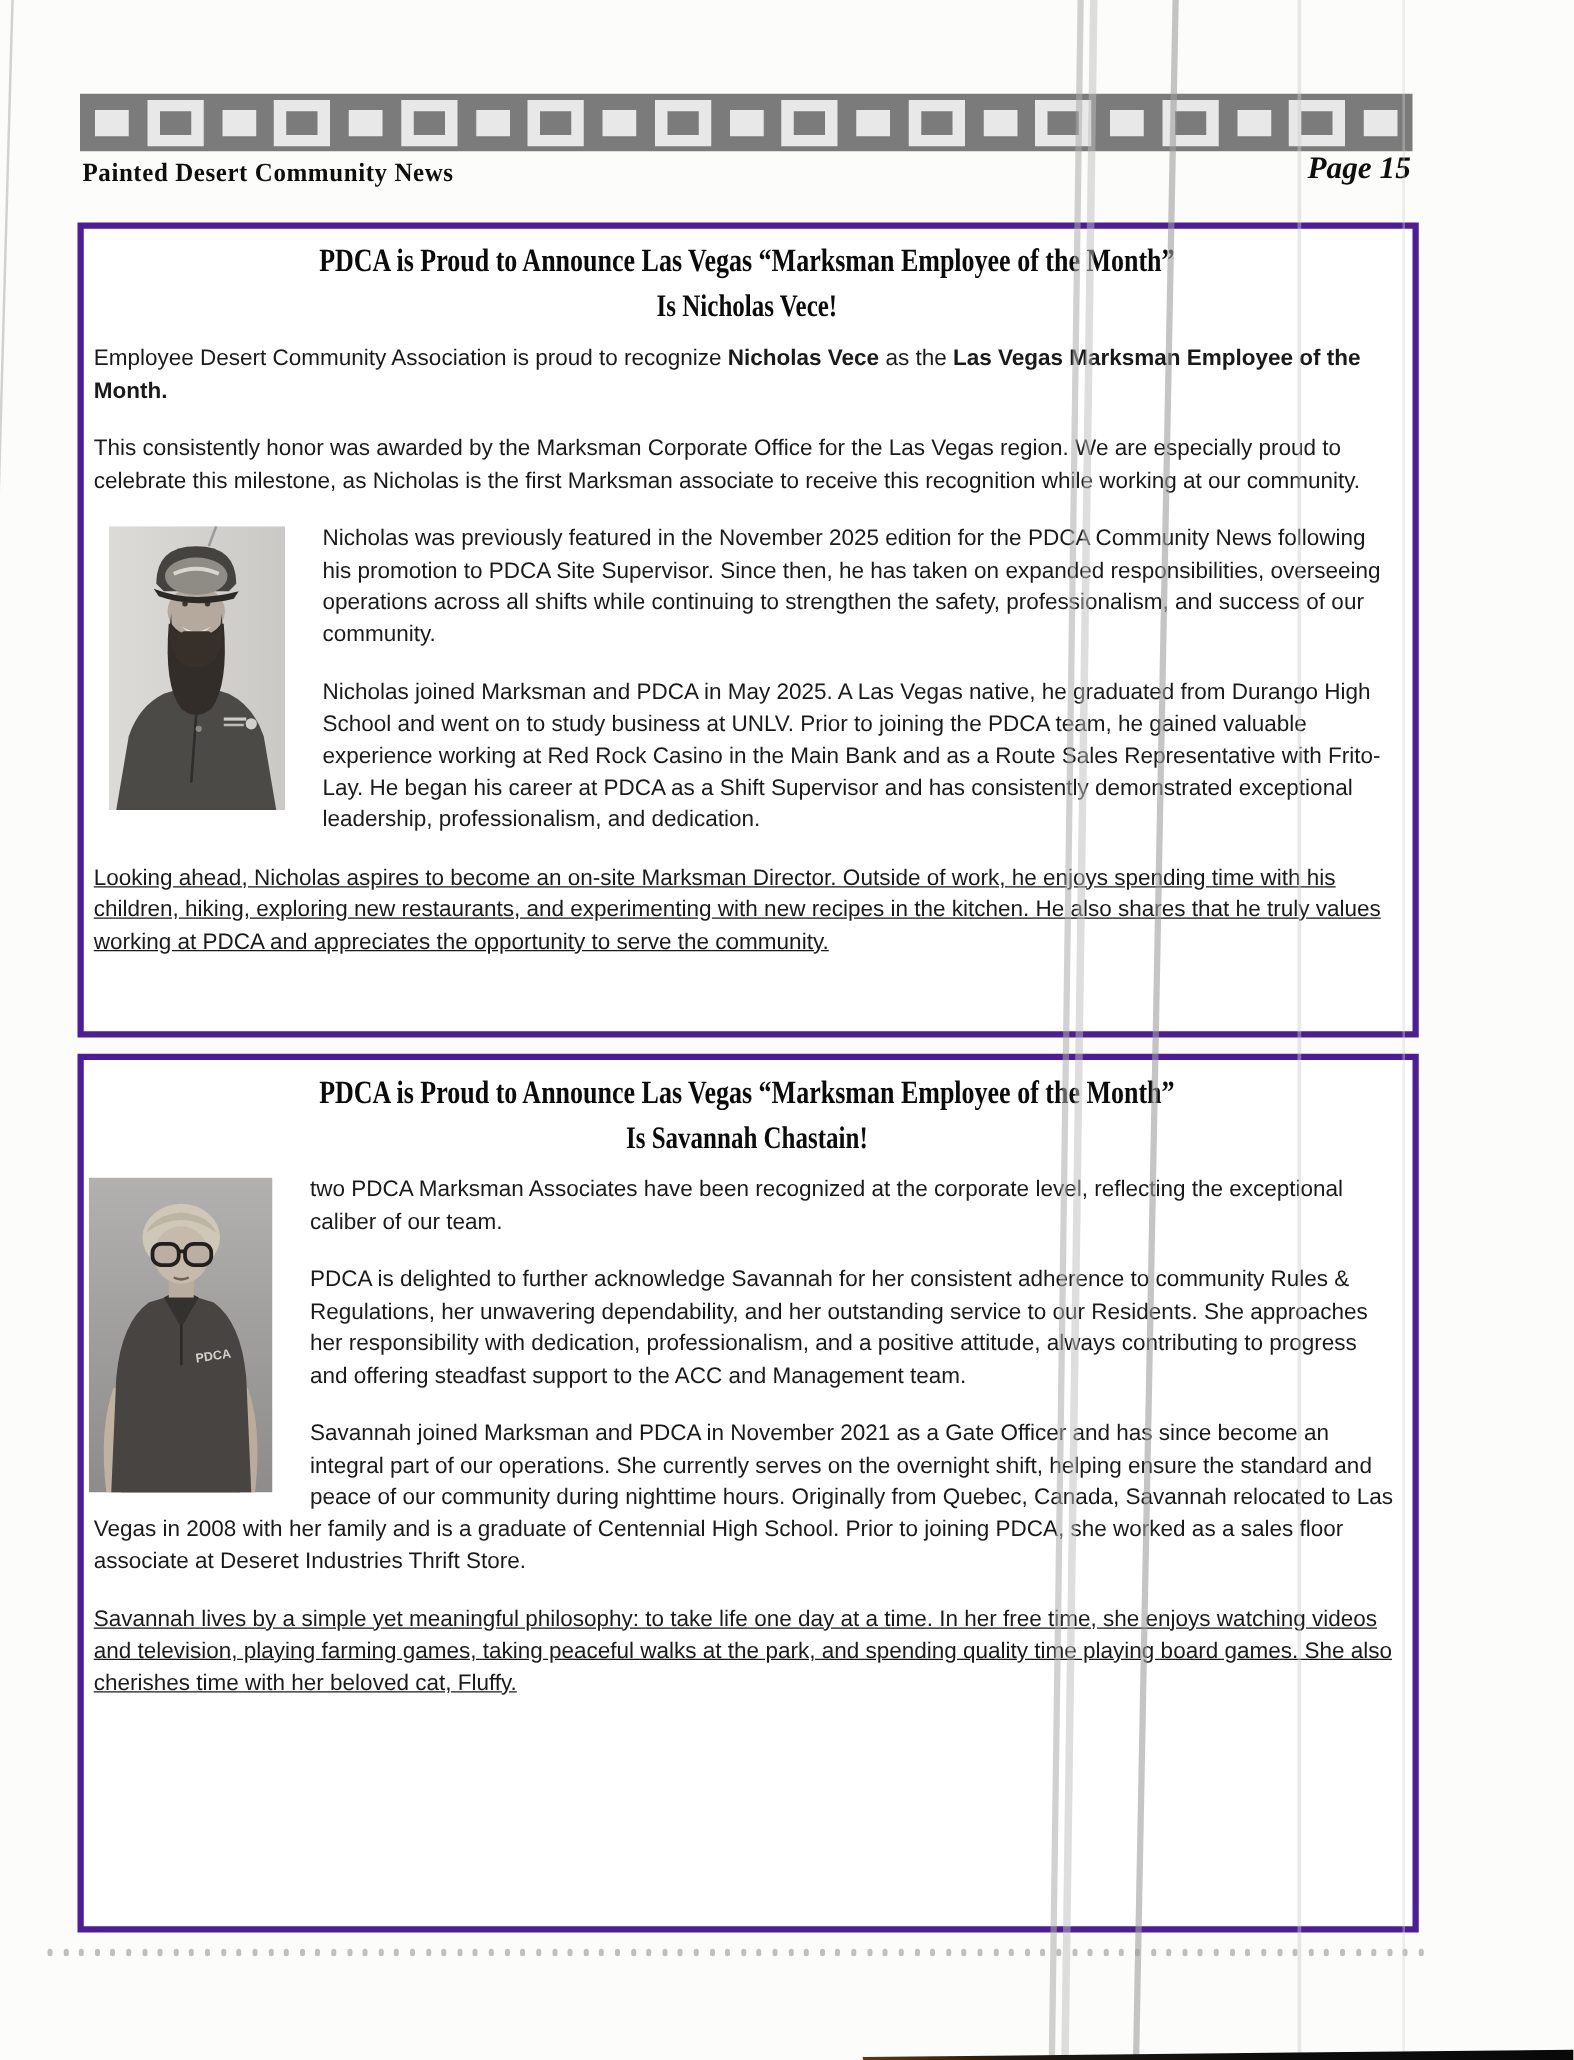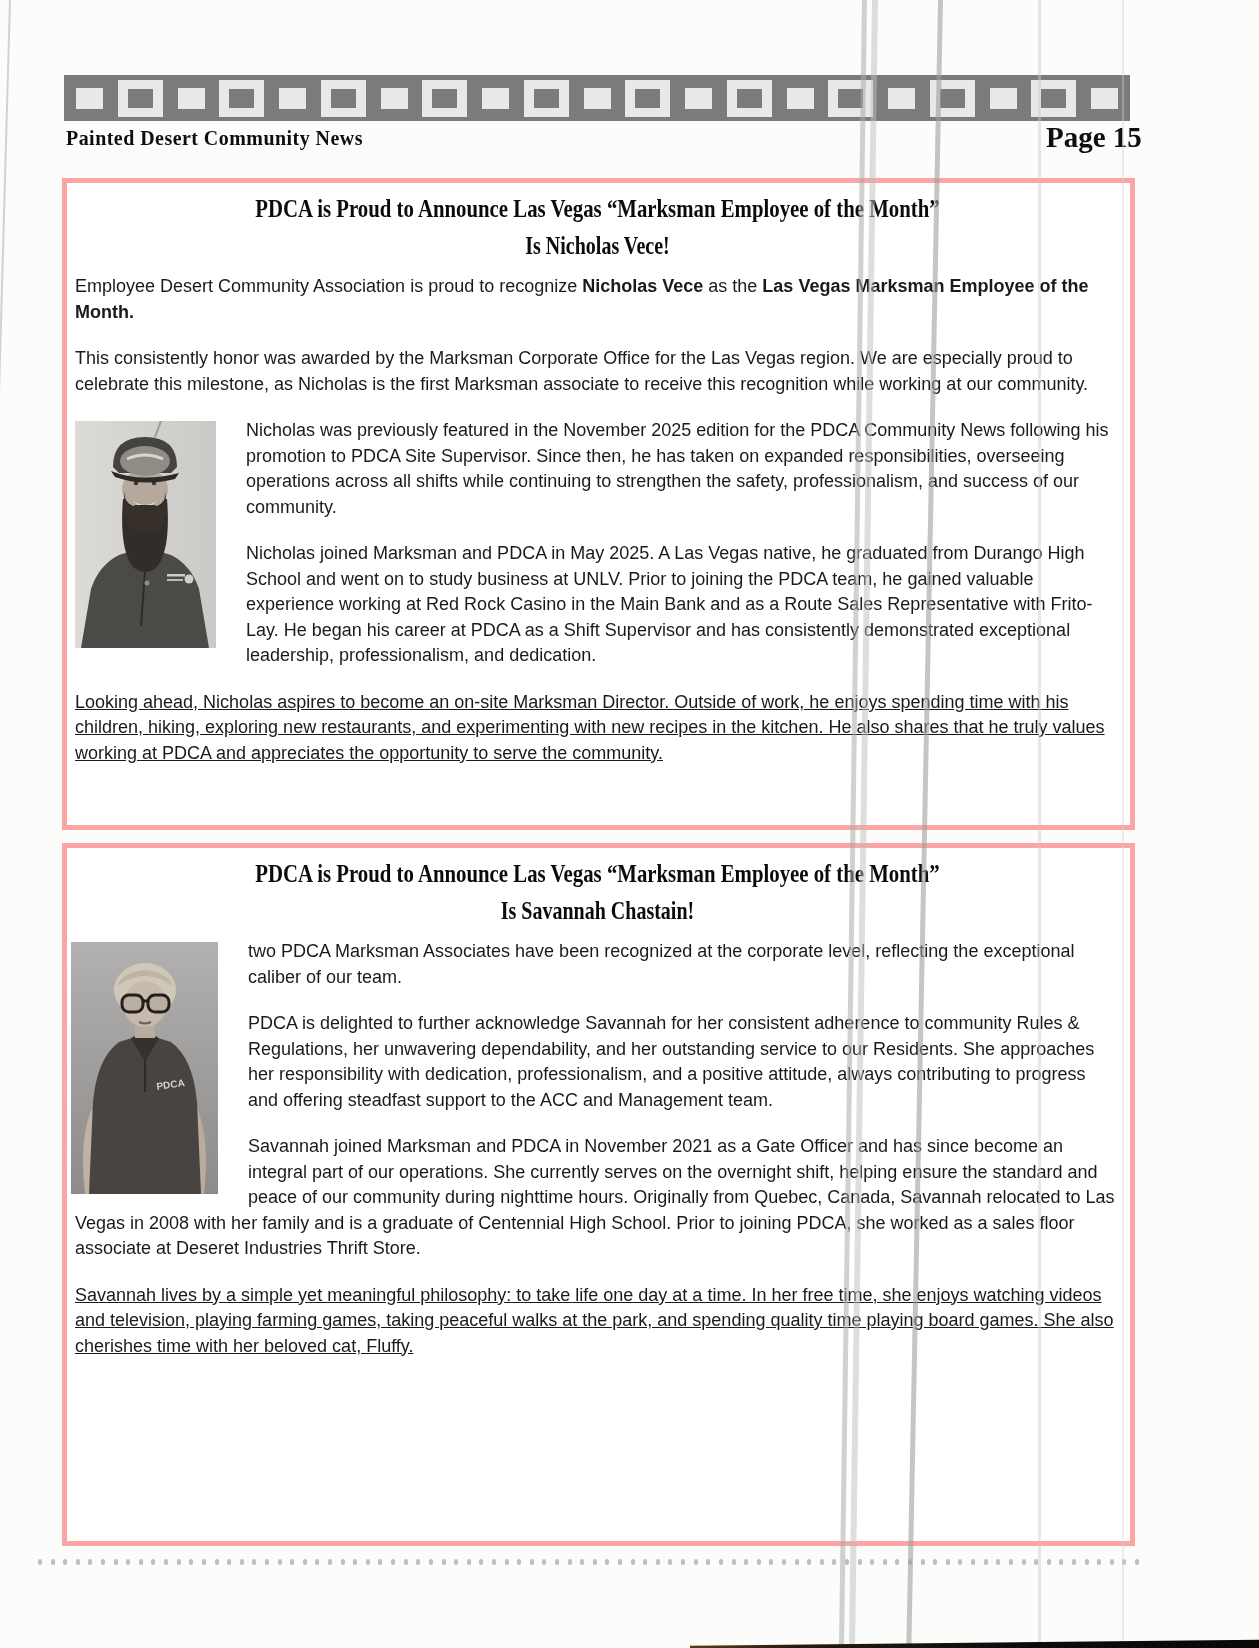--- a/index.html
+++ b/index.html
@@ -30,28 +30,28 @@
   
   .masthead-title {
     position:absolute; left:66px; top:126px;
     font-family:"Liberation Serif", serif;
     font-weight:700; font-size:21px; letter-spacing:0.5px; color:#0e0e0e;
     transform:scaleX(0.95); transform-origin:left center;
   }
   .page-number {
     position:absolute; left:1046px; top:121px;
     font-family:"Liberation Serif", serif;
-    font-weight:700; font-size:29px; color:#0e0e0e;
+    font-style:italic; font-weight:700; font-size:25px; color:#0e0e0e;
   }
 
   
   .article-box {
     position:absolute; left:62px; width:1073px;
     background:#ffffff;
-    border:5px solid #fca5a5;
+    border:5px solid #4c1d95;
     box-sizing:border-box;
     padding:7px 10px 20px 8px;
   }
   #article1 { top:178px; height:652px; }
   #article2 { top:843px; height:703px; }
 
   .headline {
     text-align:center;
     font-family:"Liberation Serif", serif;
     font-weight:700; font-size:26px; line-height:33px; color:#0b0b0b;
@@ -68,21 +68,21 @@
   .article-box p.lead { margin-top:12px; }
   b { font-weight:700; }
 
   .photo-float {
     float:left;
     margin:3px 30px 8px 0;
     display:block;
   }
   #photo2 { margin-left:-4px; margin-right:30px; }
   .clear-left { clear:left;text-decoration:underline; }
-  .wrap-zone { margin:0; padding:0; }
+  .wrap-zone { margin:12px; padding:0; }
   .wrap-zone p:first-of-type { margin-top:21px; }
 
   
   .dotted-separator {
     position:absolute; left:38px; top:1558px;
     width:1102px; height:7px;
     display:flex; justify-content:space-between; align-items:center;
   }
   .dot { width:4px; height:6px; background:#bfbfc3; border-radius:2px; }
 

